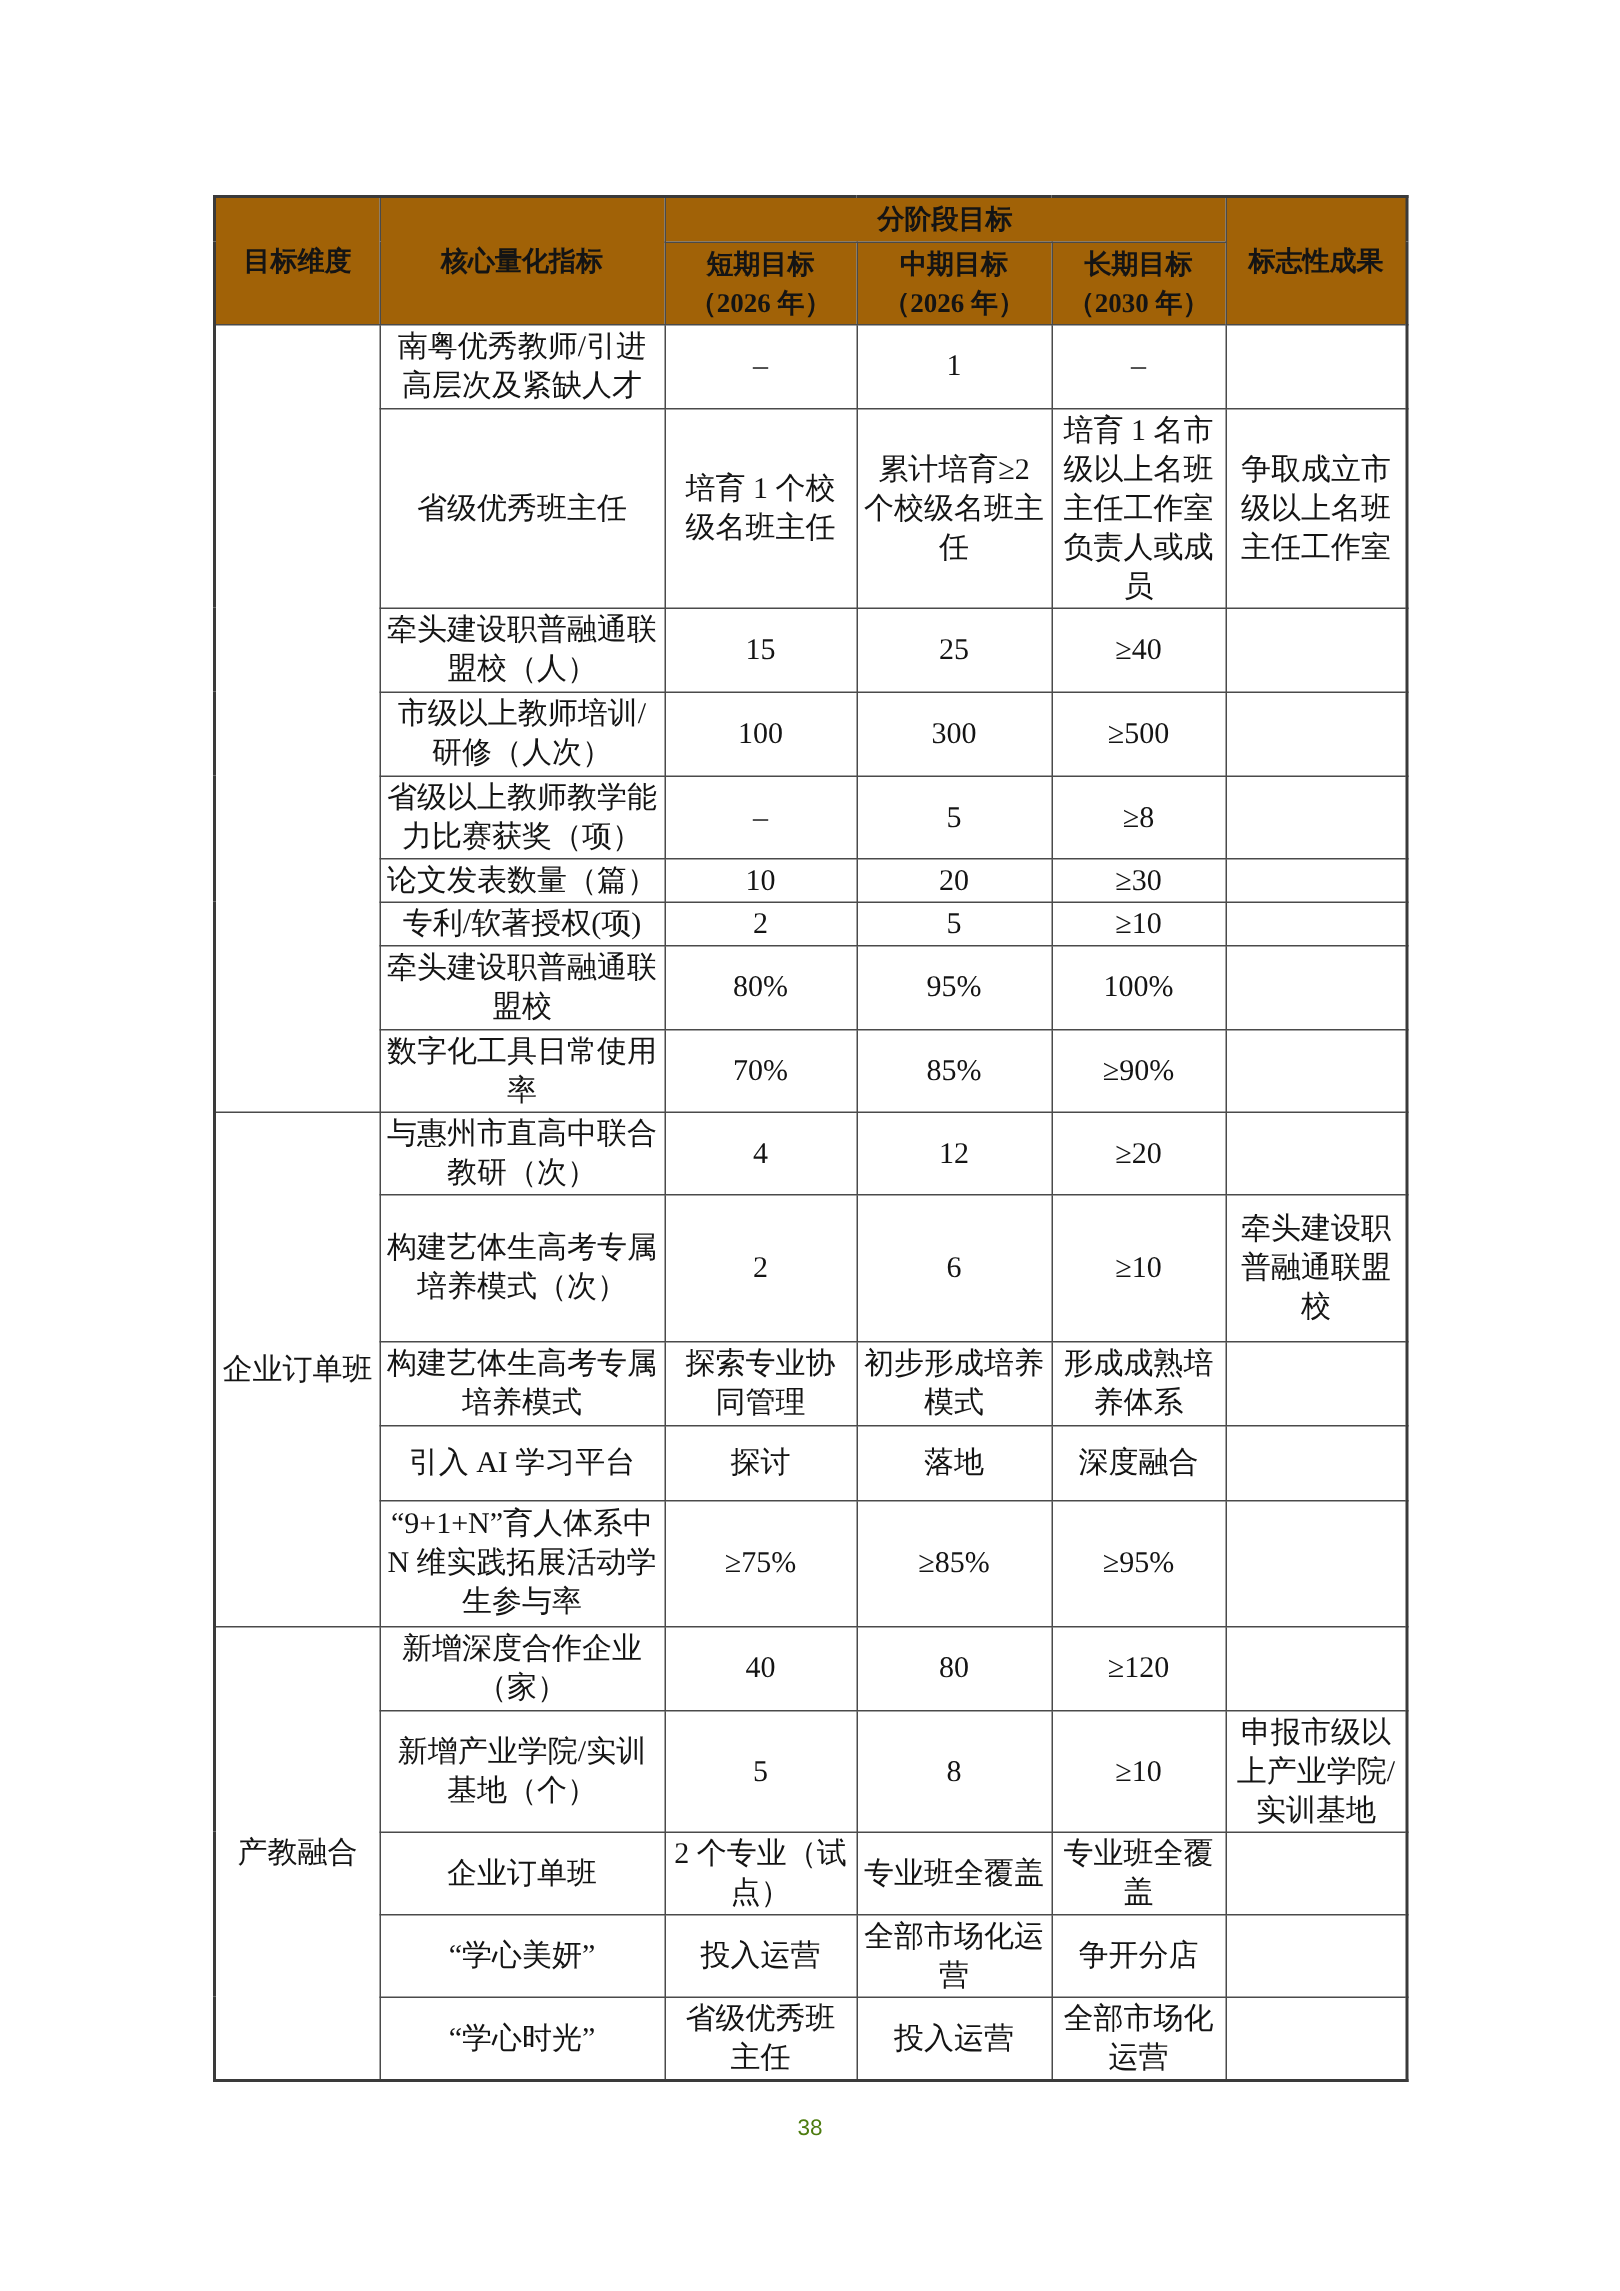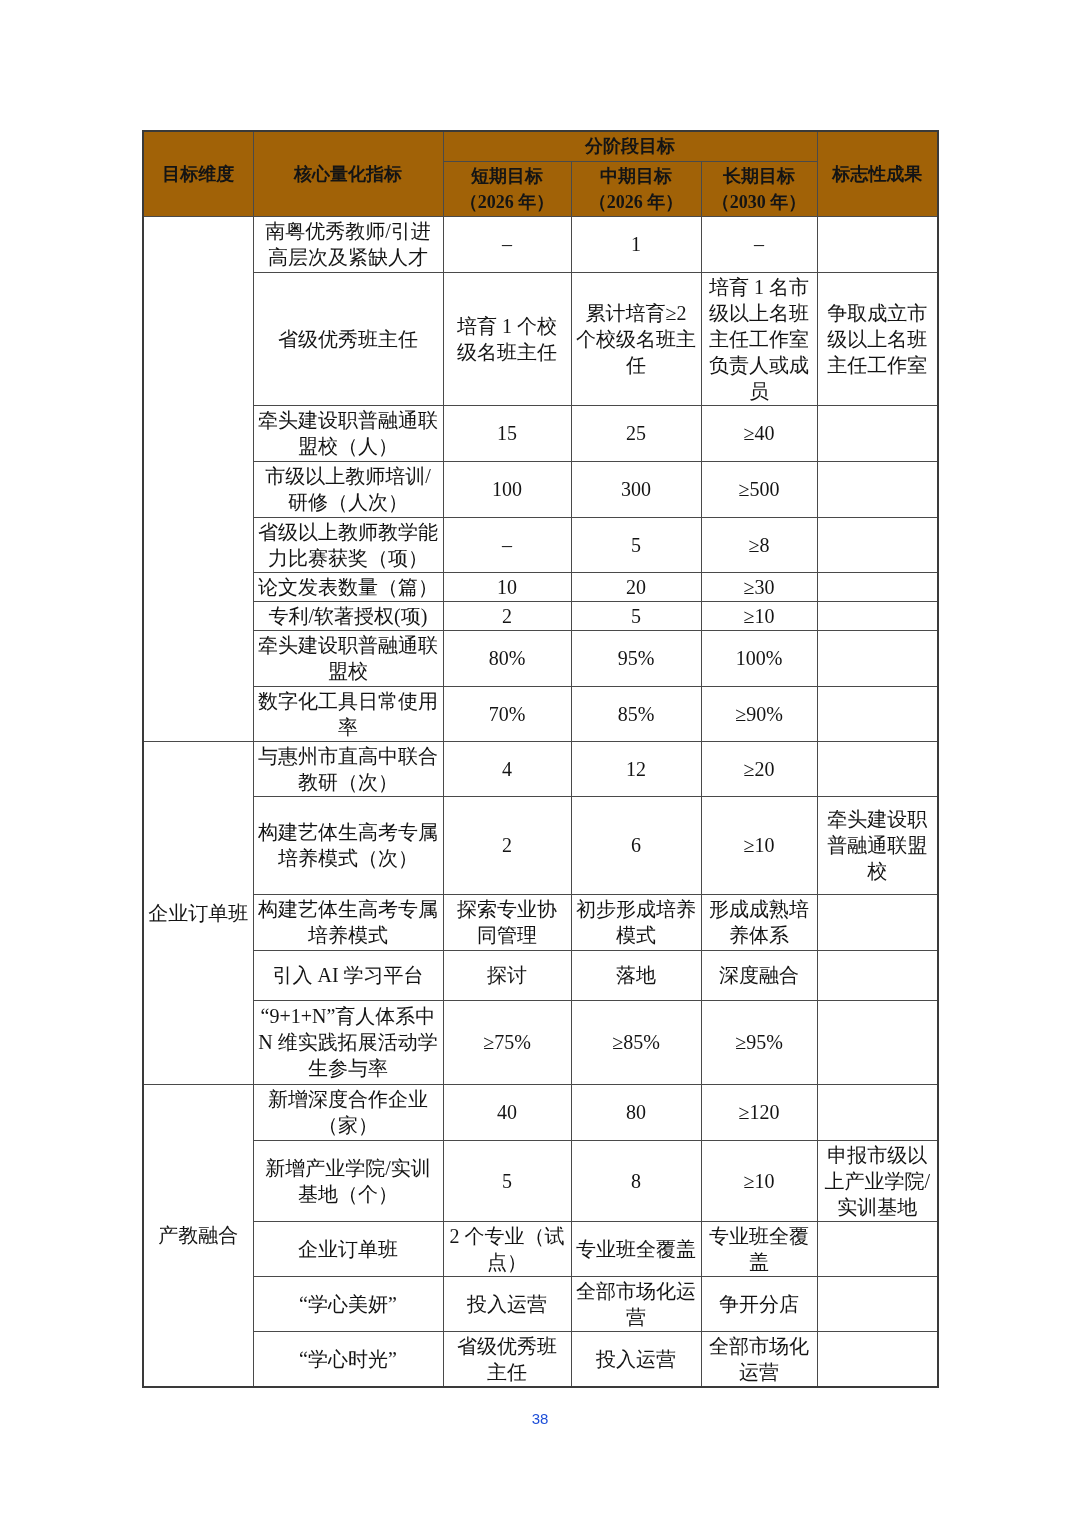--- a/index.html
+++ b/index.html
@@ -38,21 +38,21 @@
   }
   .pre { white-space: pre-line; }
   .pageno {
     position: absolute;
     left: 0;
     top: 1410px;
     width: 100%;
     text-align: center;
     font-family: "Liberation Sans", "DejaVu Sans", sans-serif;
     font-size: 15px;
-    color: #1d4ed8;
+    color: #4d7c0f;
   }
 </style>
 </head>
 <body>
 
 <div class="page">
 
   <table class="targets">
     <colgroup>
       <col style="width:110px">

